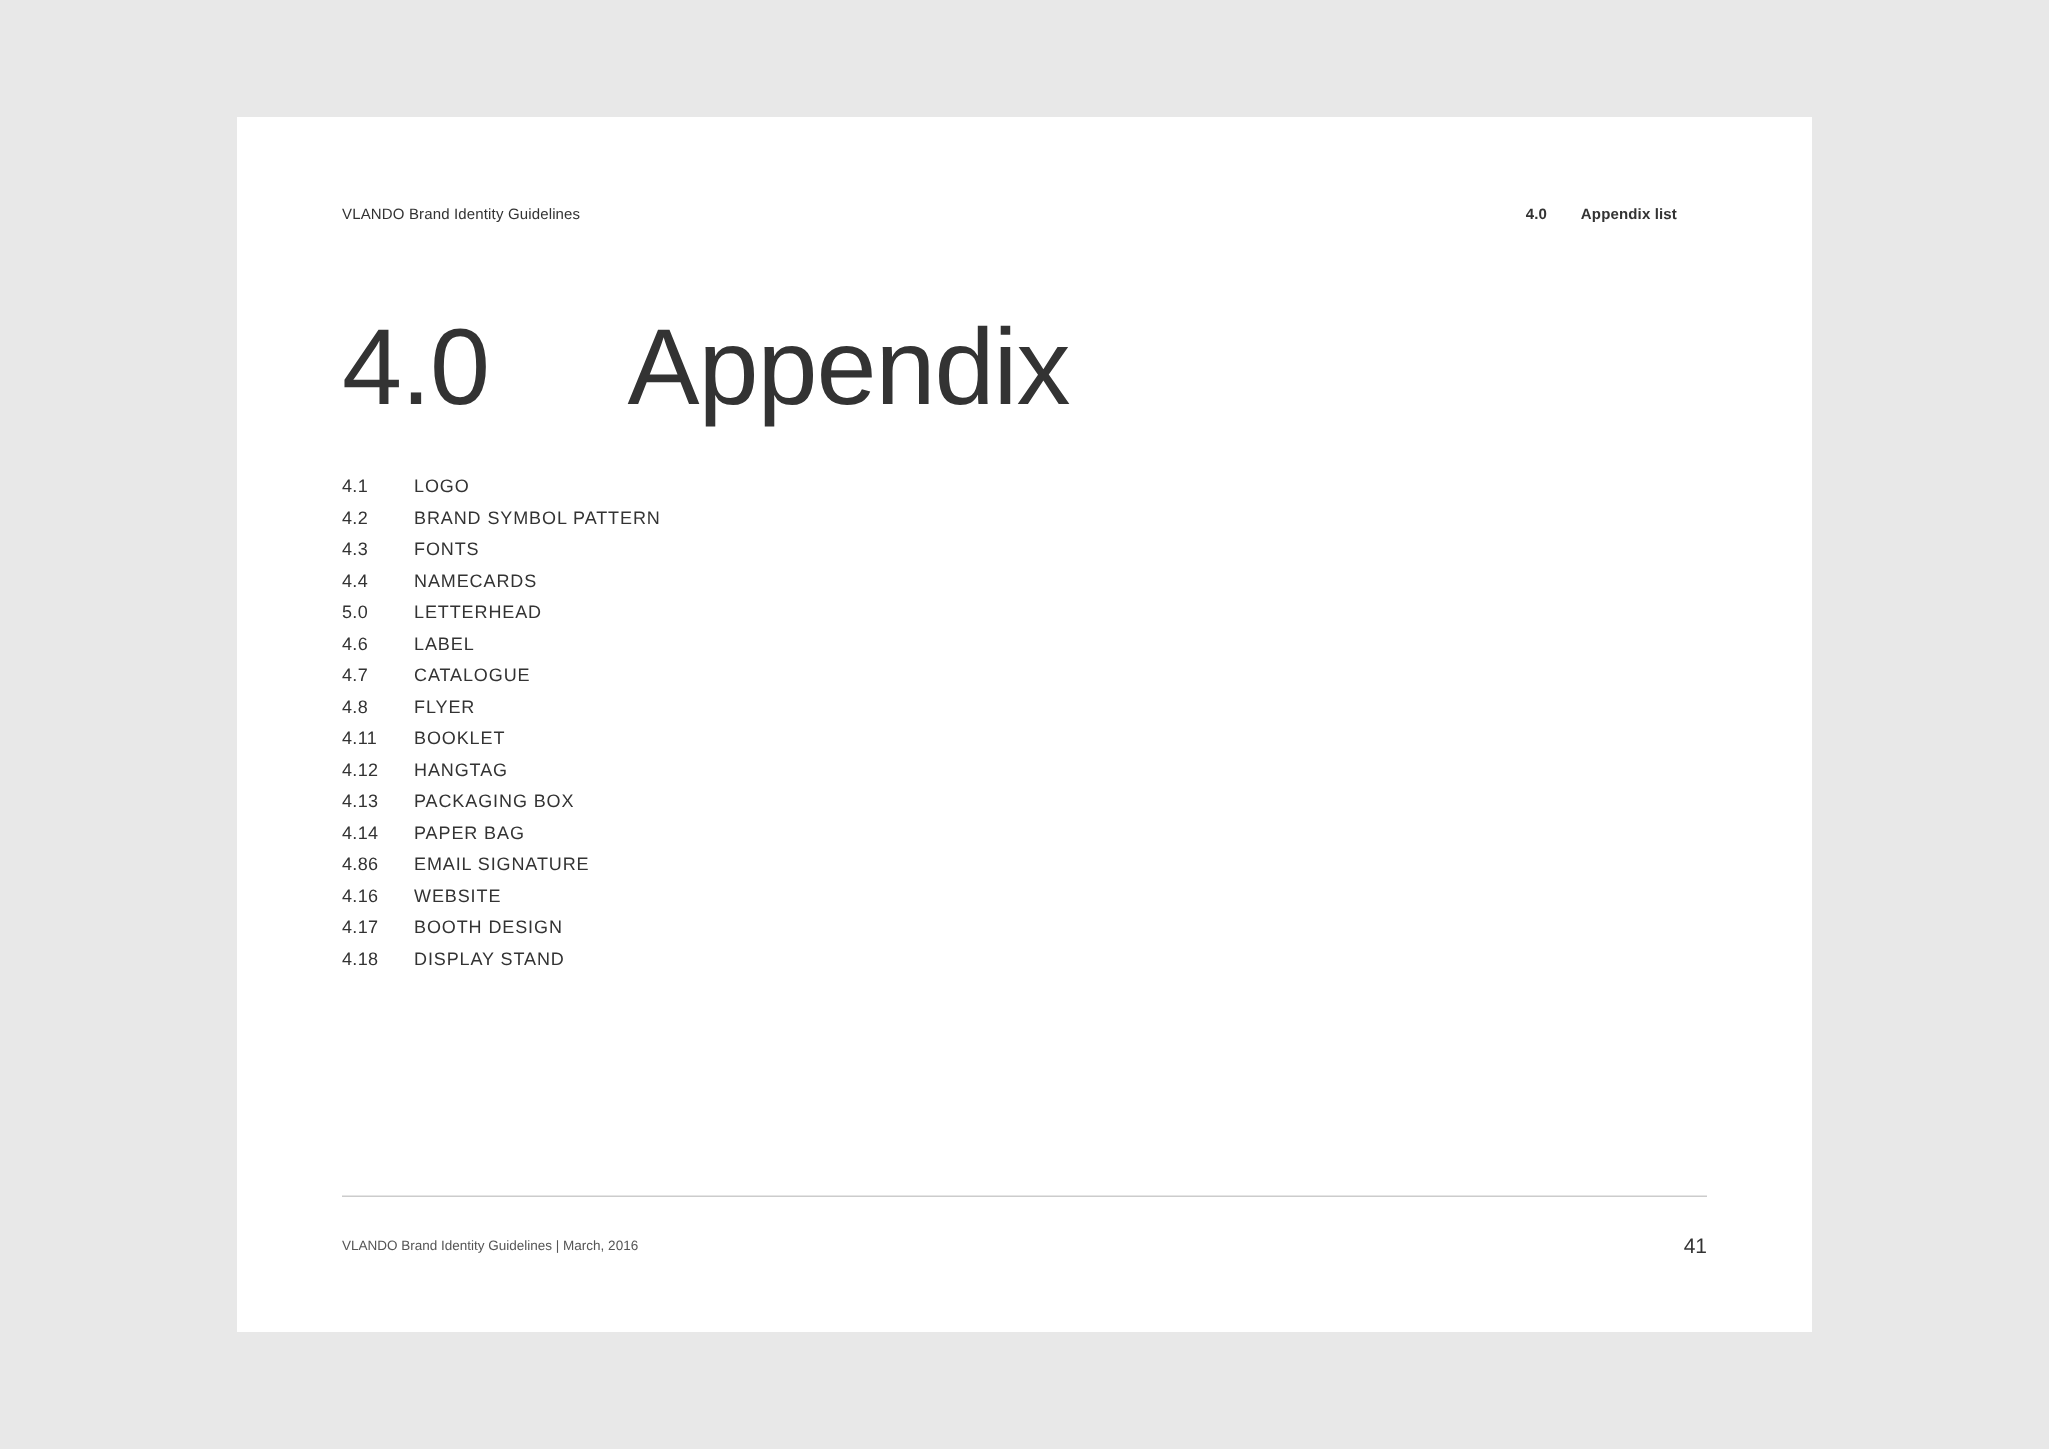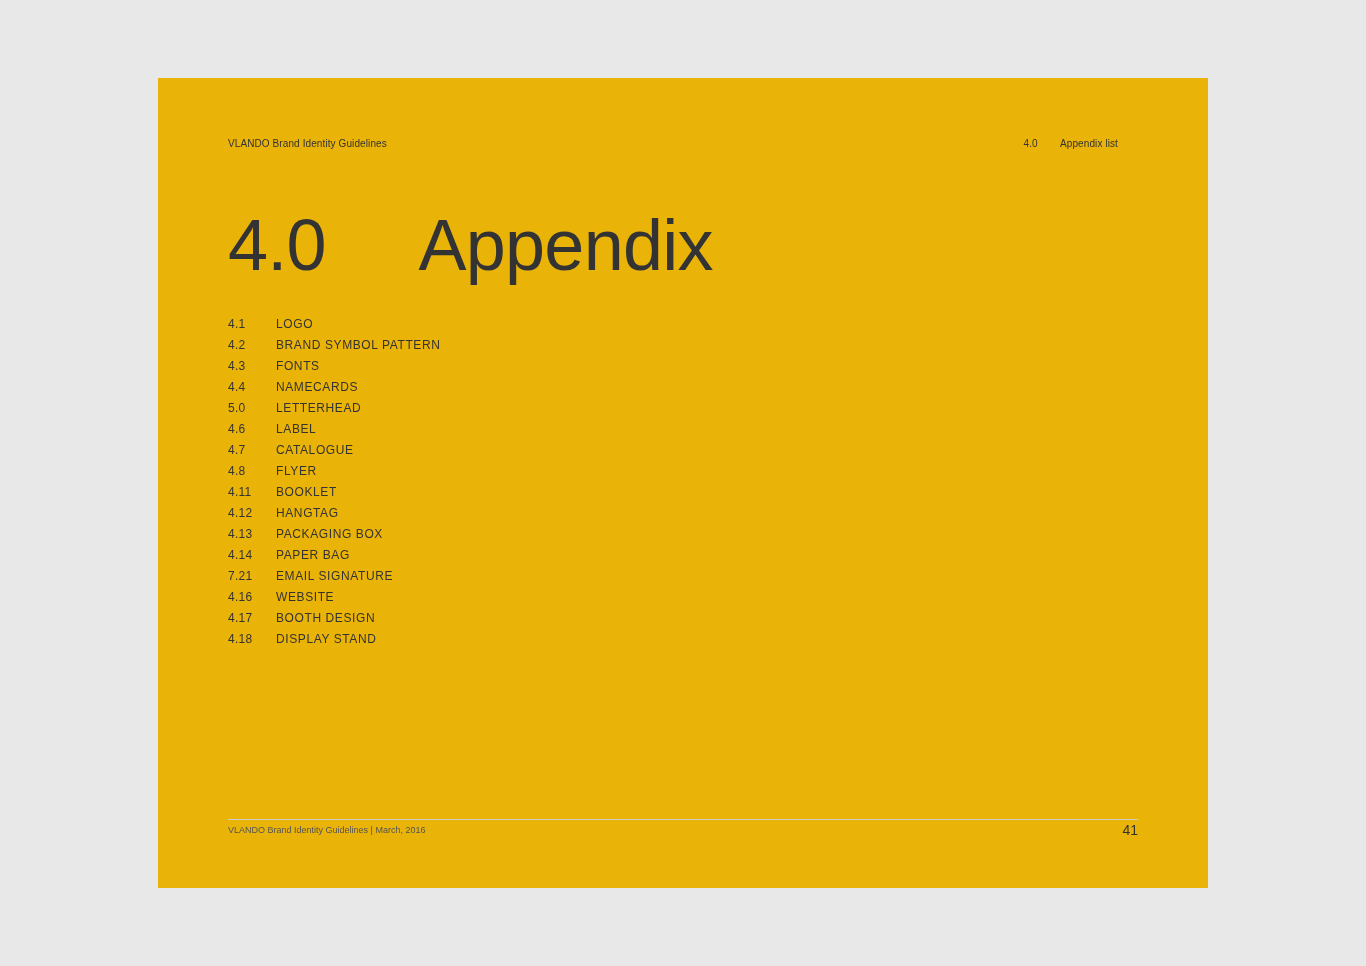--- a/index.html
+++ b/index.html
@@ -13,21 +13,21 @@
       display: flex;
       justify-content: center;
       align-items: center;
       min-height: 100vh;
       font-family: 'Helvetica Neue', Helvetica, Arial, sans-serif;
     }
 
     .page {
       width: 1050px;
       height: 810px;
-      background: #eab308;
+      background: #ffffff;
       position: relative;
       padding: 60px 70px 50px 70px;
       display: flex;
       flex-direction: column;
     }
 
     .header {
       display: flex;
       justify-content: space-between;
       align-items: flex-start;
@@ -38,21 +38,21 @@
       font-size: 10px;
       color: #333;
       letter-spacing: 0.01em;
       font-weight: 400;
     }
 
     .header-right {
       font-size: 10px;
       color: #333;
       letter-spacing: 0.01em;
-      font-weight: 400;
+      font-weight: 700;
     }
 
     .header-right span {
       margin-right: 20px;
     }
 
     .main-content {
       flex: 1;
     }
 
@@ -88,21 +88,21 @@
 
     .item-label {
       font-size: 12px;
       color: #333;
       letter-spacing: 0.05em;
       font-weight: 500;
     }
 
     .footer {
       border-top: 1px solid #ccc;
-      padding-top: 2px;
+      padding-top: 24px;
       display: flex;
       justify-content: space-between;
       align-items: center;
       margin-top: auto;
     }
 
     .footer-left {
       font-size: 9px;
       color: #555;
     }
@@ -176,21 +176,21 @@
         </li>
         <li>
           <span class="item-number">4.13</span>
           <span class="item-label">PACKAGING BOX</span>
         </li>
         <li>
           <span class="item-number">4.14</span>
           <span class="item-label">PAPER BAG</span>
         </li>
         <li>
-          <span class="item-number">7.21</span>
+          <span class="item-number">4.86</span>
           <span class="item-label">EMAIL SIGNATURE</span>
         </li>
         <li>
           <span class="item-number">4.16</span>
           <span class="item-label">WEBSITE</span>
         </li>
         <li>
           <span class="item-number">4.17</span>
           <span class="item-label">BOOTH DESIGN</span>
         </li>

